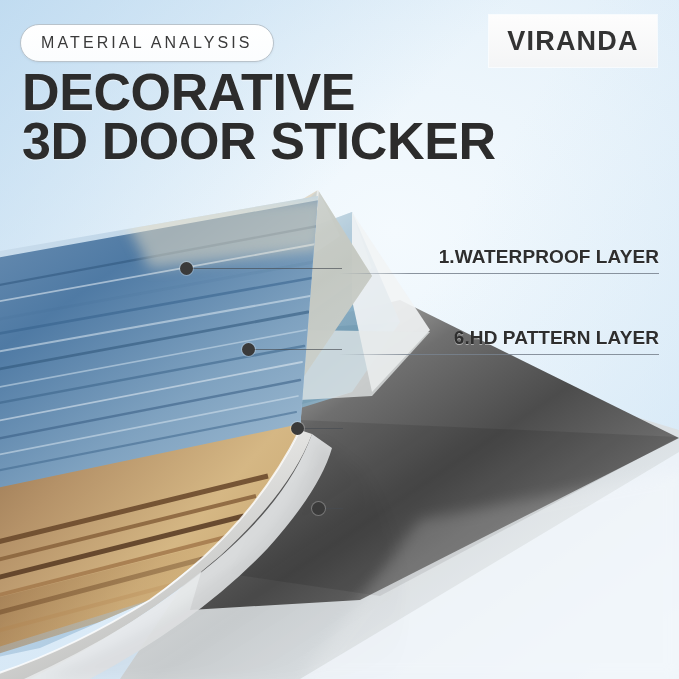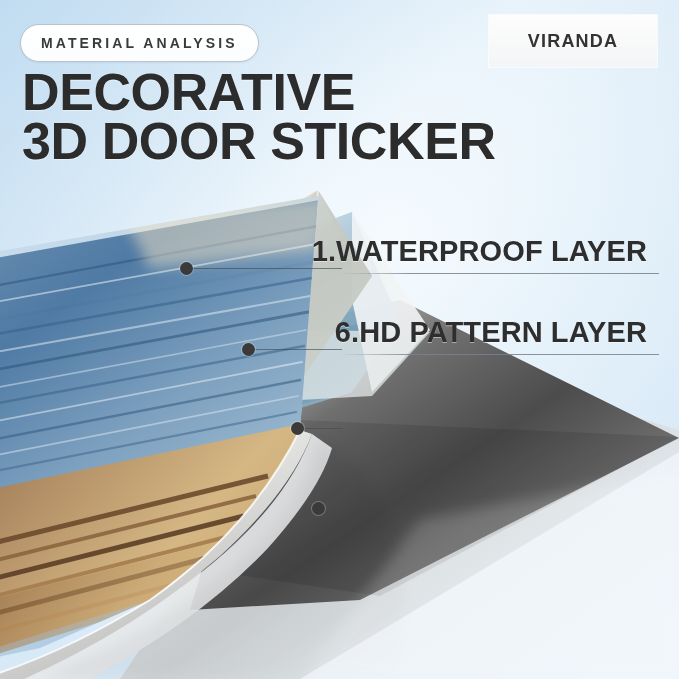--- a/index.html
+++ b/index.html
@@ -29,50 +29,50 @@
   
   .badge{
     position:absolute;left:20px;top:24px;
     height:36px;padding:0 20px;
     display:flex;align-items:center;
     border:1.4px solid #b9c3cb;border-radius:20px;
     background:linear-gradient(180deg,#ffffff 0%,#fbfdfe 100%);
     box-shadow:0 1px 2px rgba(120,140,160,.14);
   }
   .badge span{
-    font-size:14px;letter-spacing:3.1px;color:#3a3a3a;font-weight:700;
+    font-size:16px;letter-spacing:3.1px;color:#3a3a3a;font-weight:400;
     white-space:nowrap;
   }
   .title{
     position:absolute;left:22px;top:68px;
     color:#2c2c2c;font-weight:bold;
     font-size:52px;line-height:49px;letter-spacing:-.4px;
     text-shadow:0 1px 1px rgba(255,255,255,.5);
   }
   .title .l2{display:block;}
 
   .logo-box{
     position:absolute;right:22px;top:15px;
     width:168px;height:52px;
     background:linear-gradient(180deg,#fdfdfd 0%,#f4f5f6 100%);
     display:flex;align-items:center;justify-content:center;
     box-shadow:0 0 0 1px rgba(255,255,255,.7);
   }
   .logo-box span{
-    font-size:18px;font-weight:bold;color:#333;letter-spacing:1.2px;
+    font-size:27px;font-weight:bold;color:#333;letter-spacing:1.2px;
   }
 
   
   #art{position:absolute;left:0;top:0;width:679px;height:679px;}
 
   
   .callout{position:absolute;}
   .callout .lbl{
-    position:absolute;right:12px;bottom:6px;
-    font-size:29px;font-weight:bold;color:#2e2e2e;
+    position:absolute;right:0;bottom:6px;
+    font-size:19px;font-weight:bold;color:#2e2e2e;
     white-space:nowrap;letter-spacing:.1px;
     text-shadow:0 1px 0 rgba(255,255,255,.45);
   }
   .callout .rule{
     position:absolute;right:0;bottom:0;height:1px;
     background:linear-gradient(90deg, rgba(140,150,160,0) 0%, rgba(120,130,142,.85) 22%, rgba(120,130,142,.85) 100%);
   }
   .leader{
     position:absolute;height:1px;
     background:rgba(70,75,82,.65);

